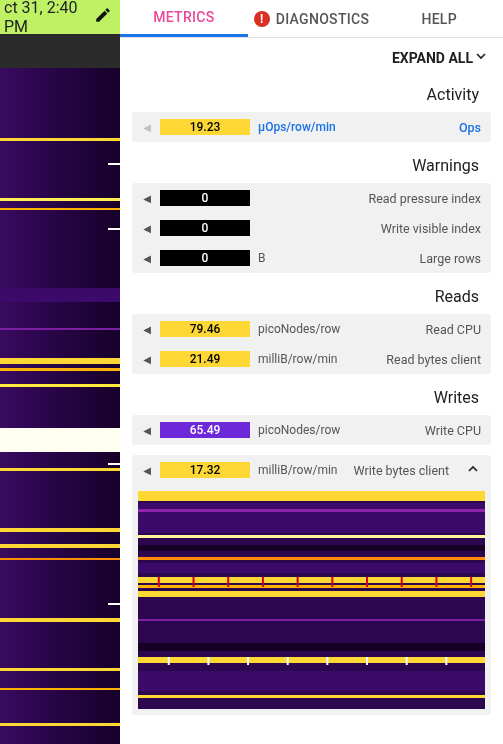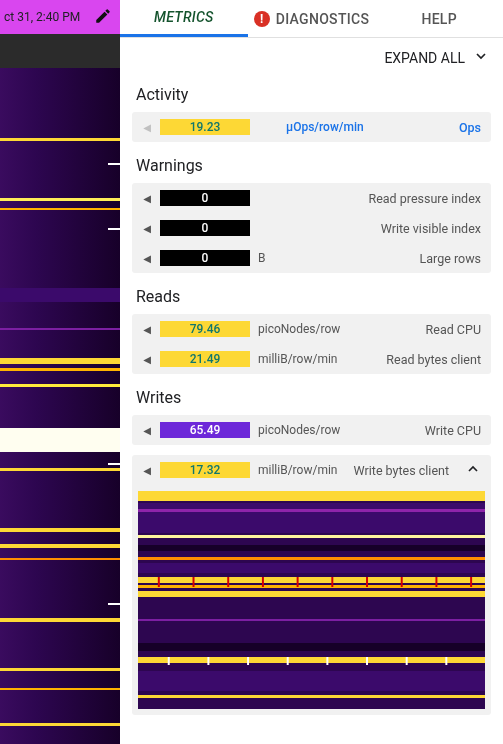--- a/index.html
+++ b/index.html
@@ -74,54 +74,53 @@
     flex: 1;
     display: flex;
     align-items: center;
     justify-content: center;
     gap: 6px;
     height: 100%;
     color: #555;
     cursor: pointer;
   }
   .tab.active {
-    color: #14532d;
+    color: #ec4899;
     border-bottom: 3px solid #1a73e8;
-    font-style: italic;
   }
   .alert-dot {
     width: 16px; height: 16px;
     background: #d93025;
     border-radius: 50%;
     color: #fff;
     font-size: 12px;
     font-weight: 700;
     display: flex;
     align-items: center;
     justify-content: center;
   }
 
   .expand-row {
     display: flex;
     justify-content: flex-end;
     align-items: center;
-    gap: 8px;
     padding: 10px 14px 4px;
     font-size: 14px;
-    font-weight: 400;
+    font-weight: 700;
     cursor: pointer;
   }
   .chev-down {
     width: 16px; height: 16px;
   }
 
   .section-title {
     font-size: 16px;
     font-weight: 400;
-    padding: 14px 16px 8px;
+    padding: 14px 24px 8px;
+    text-align: right;
   }
 
   .metrics-block {
     background: #f1f1f1;
     margin: 0 12px;
     border-radius: 3px;
   }
 
   .metric-row {
     display: flex;
@@ -136,33 +135,33 @@
     width: 10px; text-align: center;
     color: #555;
     font-size: 10px;
   }
   .bar {
     width: 90px;
     height: 16px;
     display: flex;
     align-items: center;
     justify-content: center;
-    color: #0f766e;
+    color: #000000;
     font-weight: 500;
     font-size: 12px;
   }
   .bar.black { background: #000; color: #fff; }
   .bar.yellow { background: #fdd835; }
   .bar.red { background: #6d28d9; color: #fff; }
   .unit {
     flex: 0 0 auto;
     color: #555;
     font-size: 12px;
   }
-  .unit.blue { color: #1a73e8; font-weight: 500; margin-left: 28px; }
+  .unit.blue { color: #1a73e8; font-weight: 500; }
   .label-right {
     margin-left: auto;
     color: #555;
     font-size: 12.5px;
   }
   .label-right.blue { color: #1a73e8; font-weight: 500; text-align: right; }
   .chev-up {
     width: 16px; height: 16px;
     margin-left: 8px;
   }
@@ -175,27 +174,27 @@
     width: 100%;
     height: 218px;
     display: block;
   }
 
   .left-header-white {
     position: absolute;
     left: 0; top: 0;
     width: 120px;
     height: 34px;
-    background: #d946ef;
+    background: #bef264;
     color: #202124;
     display: flex;
     align-items: center;
     justify-content: space-between;
     padding: 0 8px 0 4px;
-    font-size: 12px;
+    font-size: 16px;
   }
 </style>
 </head>
 <body>
 
 <div class="left-col">
   <div class="left-header-white">
     <span>ct 31, 2:40 PM</span>
     <span>
       <svg class="pencil" viewBox="0 0 24 24" fill="currentColor">

